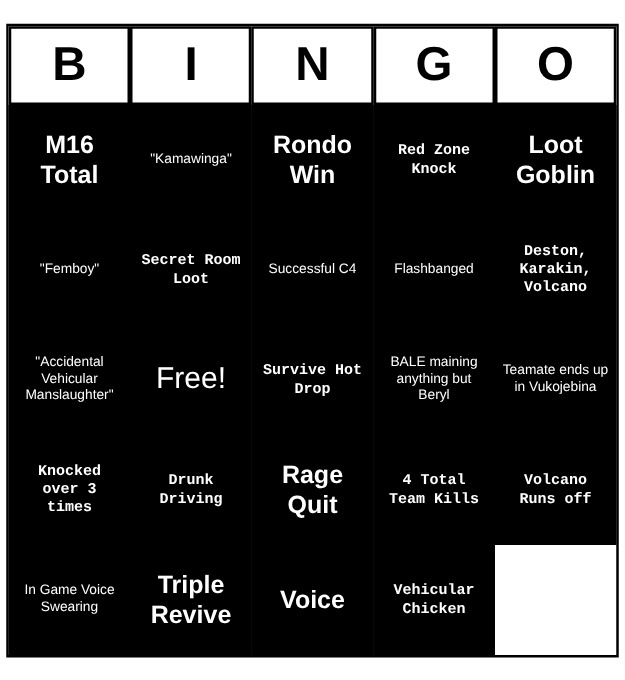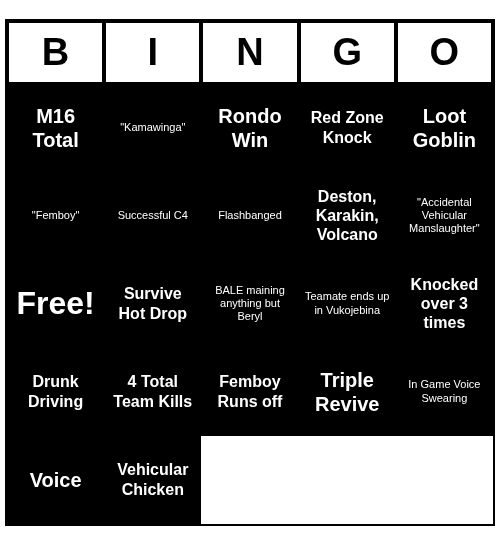--- a/index.html
+++ b/index.html
@@ -47,29 +47,30 @@
       line-height: 1.2;
     }
     .bingo-cell .cell-text {
       display: block;
     }
     .bingo-cell.large-text {
       font-size: 20px;
       font-weight: bold;
     }
     .bingo-cell.medium-text {
-      font-size: 16px;
+      font-size: 12px;
       font-weight: bold;
+      font-family: Liberation Mono, monospace;
     }
     .bingo-cell.small-text {
       font-size: 11px;
     }
     .bingo-cell.free-cell {
-      font-size: 32px;
-      font-weight: bold;
+      font-size: 24px;
+      font-weight: normal;
     }
   </style>
 </head>
 <body>
 
 <div class="bingo-card">
   <div class="bingo-header">
   <div class="bingo-header-cell">B</div>
       <div class="bingo-header-cell">I</div>
       <div class="bingo-header-cell">N</div>
@@ -88,20 +89,23 @@
       </div>
       <div class="bingo-cell medium-text">
         <span class="cell-text">Red Zone Knock</span>
       </div>
       <div class="bingo-cell large-text">
         <span class="cell-text">Loot Goblin</span>
       </div>
       <div class="bingo-cell small-text">
         <span class="cell-text">"Femboy"</span>
       </div>
+      <div class="bingo-cell medium-text">
+        <span class="cell-text">Secret Room Loot</span>
+      </div>
       <div class="bingo-cell small-text">
         <span class="cell-text">Successful C4</span>
       </div>
       <div class="bingo-cell small-text">
         <span class="cell-text">Flashbanged</span>
       </div>
       <div class="bingo-cell medium-text">
         <span class="cell-text">Deston, Karakin, Volcano</span>
       </div>
       <div class="bingo-cell small-text">
@@ -118,31 +122,34 @@
       </div>
       <div class="bingo-cell small-text">
         <span class="cell-text">Teamate ends up in Vukojebina</span>
       </div>
       <div class="bingo-cell medium-text">
         <span class="cell-text">Knocked over 3 times</span>
       </div>
       <div class="bingo-cell medium-text">
         <span class="cell-text">Drunk Driving</span>
       </div>
+      <div class="bingo-cell large-text">
+        <span class="cell-text">Rage Quit</span>
+      </div>
       <div class="bingo-cell medium-text">
         <span class="cell-text">4 Total Team Kills</span>
       </div>
       <div class="bingo-cell medium-text">
-        <span class="cell-text">Femboy Runs off</span>
+        <span class="cell-text">Volcano Runs off</span>
+      </div>
+      <div class="bingo-cell small-text">
+        <span class="cell-text">In Game Voice Swearing</span>
       </div>
       <div class="bingo-cell large-text">
         <span class="cell-text">Triple Revive</span>
-      </div>
-      <div class="bingo-cell small-text">
-        <span class="cell-text">In Game Voice Swearing</span>
       </div>
       <div class="bingo-cell large-text">
         <span class="cell-text">Voice</span>
       </div>
       <div class="bingo-cell medium-text">
         <span class="cell-text">Vehicular Chicken</span>
       </div>
     </div>
 </div>
 

